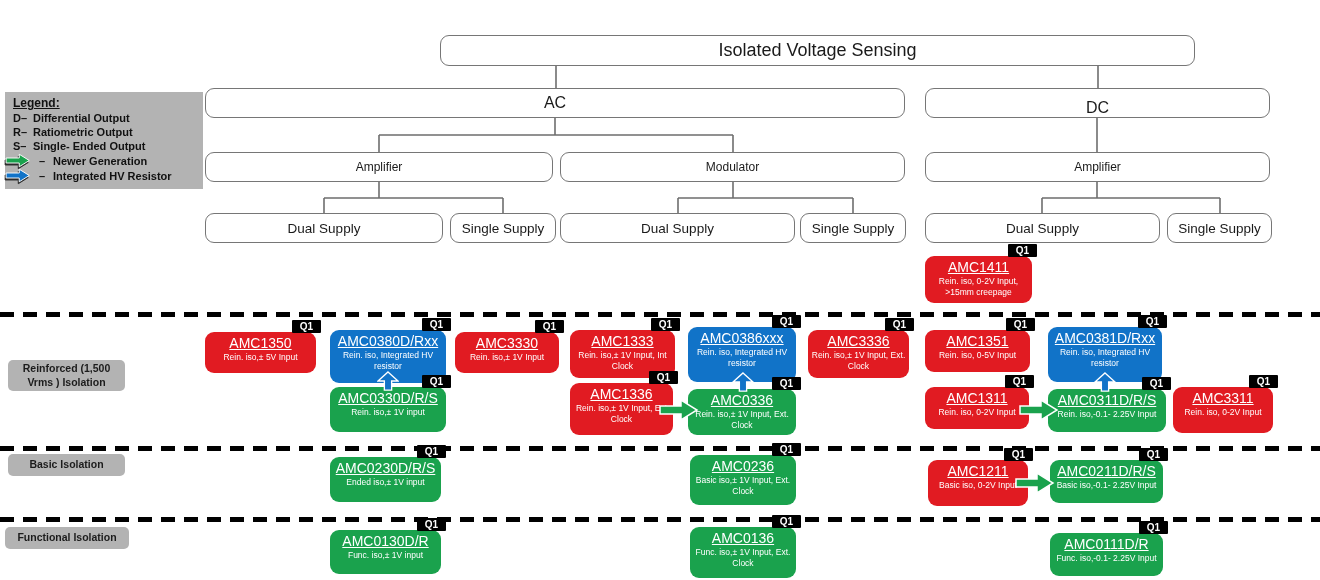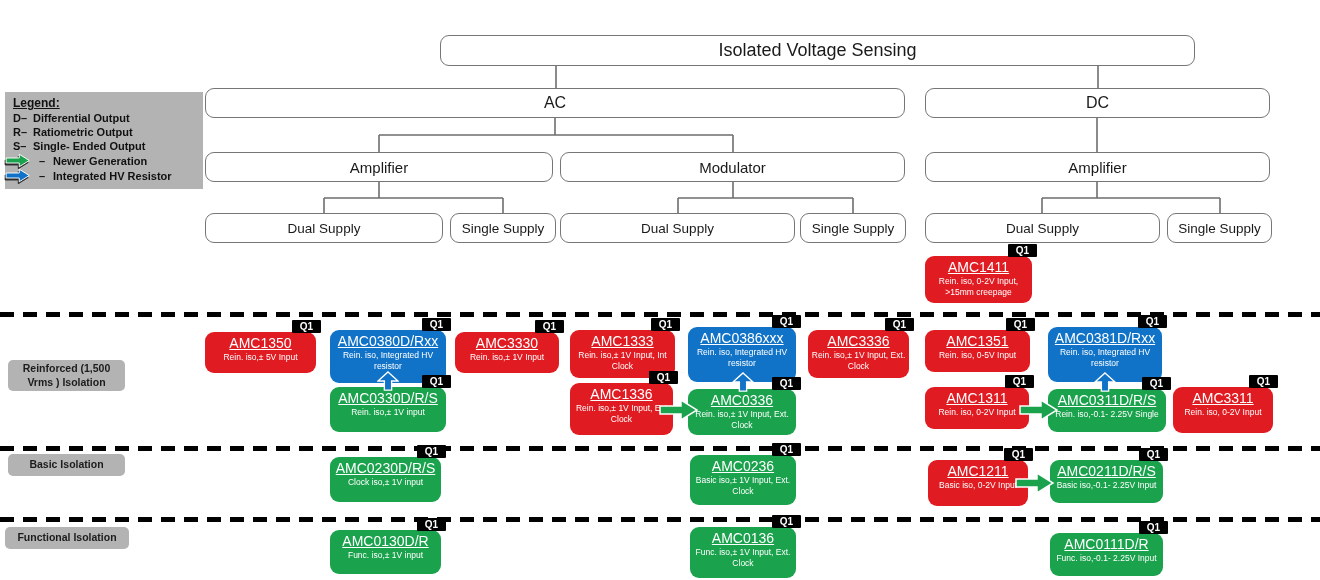--- a/index.html
+++ b/index.html
@@ -10,21 +10,21 @@
   html,body{background:#fff;}
   body{font-family:"Liberation Sans", sans-serif; width:1320px; height:580px; position:relative; overflow:hidden;}
   .stage{position:absolute; left:0; top:0; width:1320px; height:580px;}
   svg.connectors{position:absolute; left:0; top:0; width:1320px; height:580px; pointer-events:none;}
 
   
   .tbox{position:absolute; background:#fff; border:1.6px solid #767676; border-radius:9px;
         display:flex; align-items:center; justify-content:center; color:#1a1a1a;}
   .tbox.root{font-size:18px;}
   .tbox.lvl1{font-size:16px;}
-  .tbox.lvl2{font-size:15px;}
+  .tbox.lvl2{font-size:12px;}
   .tbox.lvl3{font-size:13.5px;}
 
   
   .legend{position:absolute; left:5px; top:92px; width:198px; height:97px; background:var(--gray-label,#b3b3b3);
           padding:4px 6px 0 8px; color:#111;}
   .lg-head{font-size:12px; font-weight:bold; text-decoration:underline; margin-bottom:1px;}
   .lg-row{display:flex; align-items:center; font-size:11px; font-weight:600; line-height:14px; white-space:nowrap;}
   .lg-key{width:20px; flex:0 0 auto;}
   .lg-key.dash{width:14px;}
   .lg-arrow{flex:0 0 auto; width:34px; height:15px; margin-left:-12px; margin-right:4px;
@@ -67,21 +67,21 @@
              M733 182 V198 M678 198 H853 M678 198 V213 M853 198 V213
              M1097 182 V198 M1042 198 H1220 M1042 198 V213 M1220 198 V213" fill="none" stroke="#6e6e6e" stroke-width="1.6"></path>
   </svg>
 
   <div class="tbox root" style="left:440px; top:5px;  width:755px; height:31px;margin-top:30px;">
       <span>Isolated Voltage Sensing</span>
     </div>
   <div class="tbox lvl1" style="left:205px; top:88px; width:700px; height:30px;">
       <span>AC</span>
     </div>
-  <div class="tbox lvl1" style="left:925px; top:88px; width:345px; height:30px;">
+  <div class="tbox lvl1" style="left:925px; top:88px; width:345px; height:30px;align-items:flex-end;">
       <span>DC</span>
     </div>
   <div class="tbox lvl2" style="left:205px; top:152px; width:348px; height:30px;">
       <span>Amplifier</span>
     </div>
   <div class="tbox lvl2" style="left:560px; top:152px; width:345px; height:30px;">
       <span>Modulator</span>
     </div>
   <div class="tbox lvl2" style="left:925px; top:152px; width:345px; height:30px;">
       <span>Amplifier</span>
@@ -210,32 +210,32 @@
     <div class="pdesc">Rein. iso,± 1V Input, Ext. Clock</div>
   </div>
   <div class="prod p-red" style="left:925px; top:387px; width:104px; height:42px;">
     <span class="q1">Q1</span>
     <a class="pname">AMC1311</a>
     <div class="pdesc">Rein. iso, 0-2V Input</div>
   </div>
   <div class="prod p-green" style="left:1048px; top:389px; width:118px; height:43px;">
     <span class="q1">Q1</span>
     <a class="pname">AMC0311D/R/S</a>
-    <div class="pdesc">Rein. iso,-0.1- 2.25V Single</div>
+    <div class="pdesc">Rein. iso,-0.1- 2.25V Input</div>
   </div>
   <div class="prod p-red" style="left:1173px; top:387px; width:100px; height:46px;">
     <span class="q1">Q1</span>
     <a class="pname">AMC3311</a>
     <div class="pdesc">Rein. iso, 0-2V Input</div>
   </div>
 
   <div class="prod p-green" style="left:330px; top:457px; width:111px; height:45px;">
     <span class="q1">Q1</span>
     <a class="pname">AMC0230D/R/S</a>
-    <div class="pdesc">Clock iso,± 1V input</div>
+    <div class="pdesc">Ended iso,± 1V input</div>
   </div>
   <div class="prod p-green" style="left:690px; top:455px; width:106px; height:50px;">
     <span class="q1">Q1</span>
     <a class="pname">AMC0236</a>
     <div class="pdesc">Basic iso,± 1V Input, Ext. Clock</div>
   </div>
   <div class="prod p-red" style="left:928px; top:460px; width:100px; height:46px;">
     <span class="q1">Q1</span>
     <a class="pname">AMC1211</a>
     <div class="pdesc">Basic iso, 0-2V Input</div>

